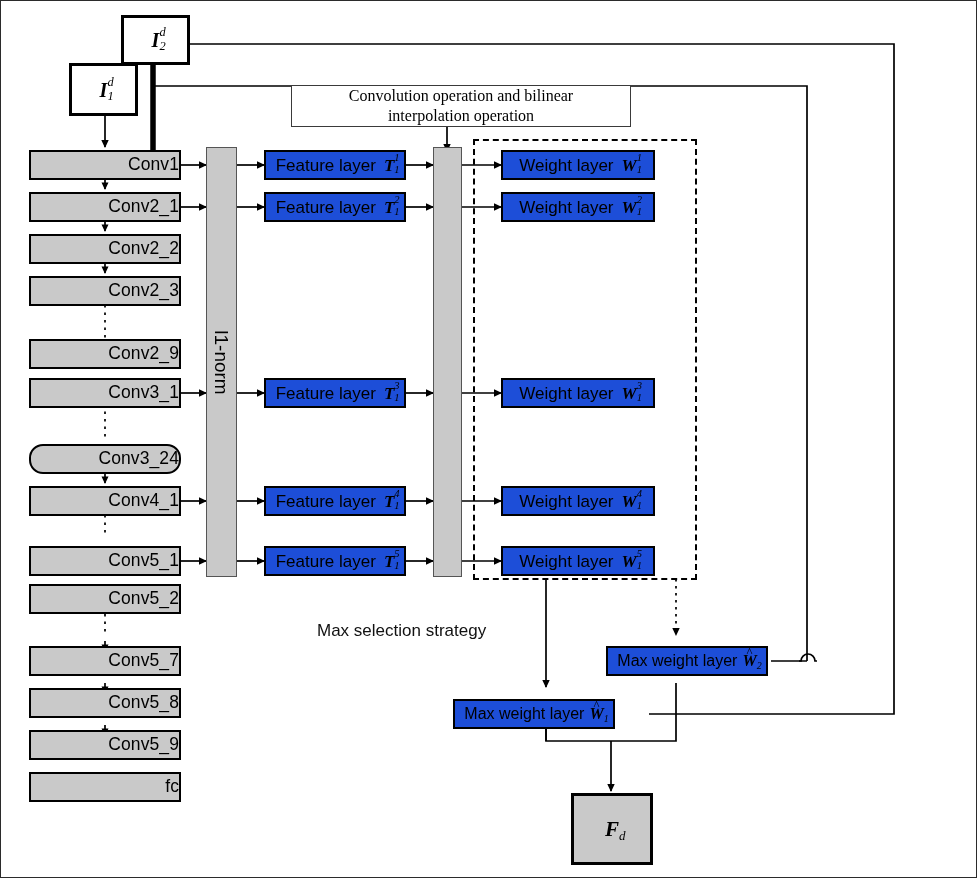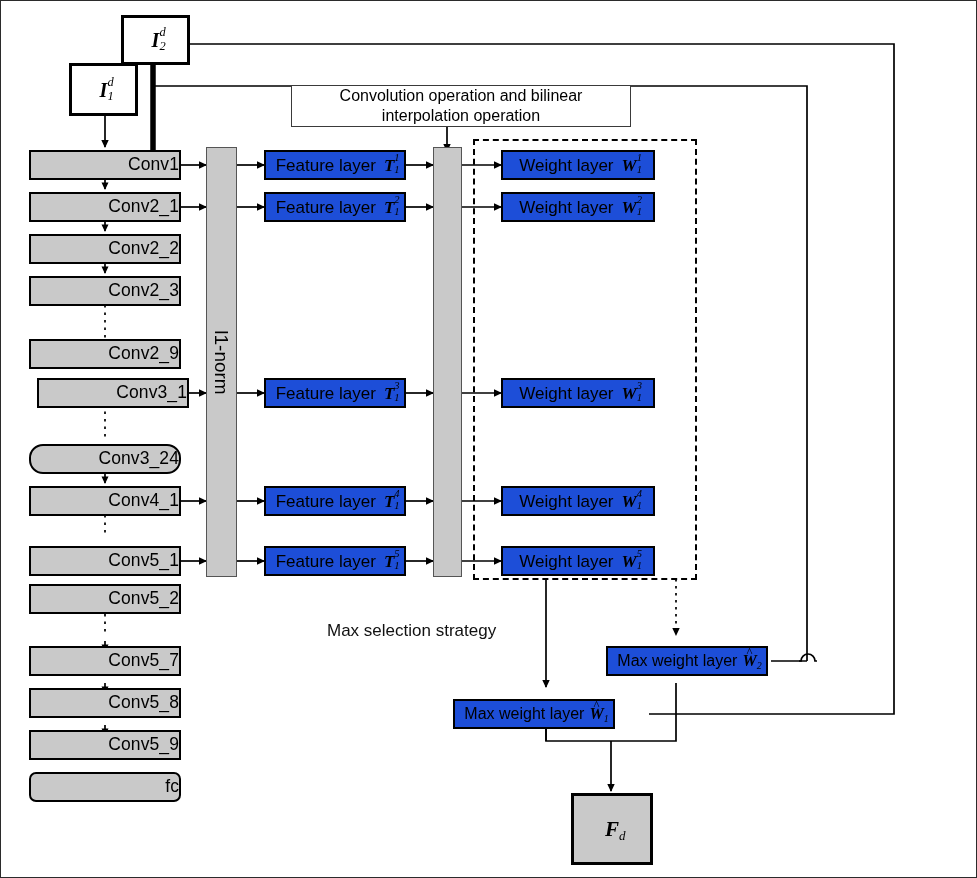--- a/index.html
+++ b/index.html
@@ -34,21 +34,21 @@
   .white{
     background:#1d4ed8;
     border:2.5px solid #000;
     font-size:17px;
   }
   .thinwhite{
     background:#ffffff;
     border:1.5px solid #3a3a3a;
     font-size:16px;
     line-height:1.25;
-    display:flex;flex-direction:column;justify-content:center;
+    display:flex;flex-direction:column;justify-content:center;font-family:Liberation Serif, serif;
   }
   .imgbox{
     background:#ffffff;
     border:3px solid #000;
     font-size:20px;
     z-index:6;
   }
   .norm{
     background:#c9c9c9;
     border:1.6px solid #555;
@@ -190,21 +190,21 @@
     </div>
   <div class="node conv" style="left:28px;top:233px;width:152px;height:30px;">
       <span>Conv2_2</span>
     </div>
   <div class="node conv" style="left:28px;top:275px;width:152px;height:30px;">
       <span>Conv2_3</span>
     </div>
   <div class="node conv" style="left:28px;top:338px;width:152px;height:30px;">
       <span>Conv2_9</span>
     </div>
-  <div class="node conv" style="left:36px;top:377px;width:152px;height:30px;">
+  <div class="node conv" style="left:28px;top:377px;width:152px;height:30px;">
       <span>Conv3_1</span>
     </div>
   <div class="node conv" style="left:28px;top:443px;width:152px;height:30px;border-radius:14px;">
       <span>Conv3_24</span>
     </div>
   <div class="node conv" style="left:28px;top:485px;width:152px;height:30px;">
       <span>Conv4_1</span>
     </div>
   <div class="node conv" style="left:28px;top:545px;width:152px;height:30px;">
       <span>Conv5_1</span>
@@ -214,21 +214,21 @@
     </div>
   <div class="node conv" style="left:28px;top:645px;width:152px;height:30px;">
       <span>Conv5_7</span>
     </div>
   <div class="node conv" style="left:28px;top:687px;width:152px;height:30px;">
       <span>Conv5_8</span>
     </div>
   <div class="node conv" style="left:28px;top:729px;width:152px;height:30px;">
       <span>Conv5_9</span>
     </div>
-  <div class="node conv" style="left:28px;top:771px;width:152px;height:30px;border-radius:7px;">
+  <div class="node conv" style="left:28px;top:771px;width:152px;height:30px;">
       <span>fc</span>
     </div>
 
   <div class="node norm" style="left:205px;top:146px;width:31px;height:430px;">
     <span class="normlabel">l1-norm</span>
   </div>
 
   <div class="node thinwhite" style="left:290px;top:84px;width:340px;height:42px;z-index:4;">
     <span>Convolution operation and bilinear</span>
     <span>interpolation operation</span>
@@ -283,21 +283,21 @@
     <span>Weight layer</span>
       <span class="lbl-space"></span>
     <span class="mv"><span>W</span><span class="sup">4</span><span class="sub">1</span></span>
   </div>
   <div class="node white" style="left:500px;top:545px;width:154px;height:30px;z-index:3;">
     <span>Weight layer</span>
       <span class="lbl-space"></span>
     <span class="mv"><span>W</span><span class="sup">5</span><span class="sub">1</span></span>
   </div>
 
-  <div class="plain" style="left:326px;top:620px;">Max selection strategy</div>
+  <div class="plain" style="left:316px;top:620px;">Max selection strategy</div>
 
   <div class="node white" style="left:605px;top:645px;width:162px;height:30px;z-index:6;font-size:16px;">
     <span>Max weight layer</span>
       <span class="lbl-space" style="width:5px;"></span>
     <span class="mv">
       <span class="hatwrap"><span class="hat">^</span><span>W</span></span><span class="sub">2</span>
     </span>
   </div>
 
   <div class="node white" style="left:452px;top:698px;width:162px;height:30px;z-index:6;font-size:16px;">

